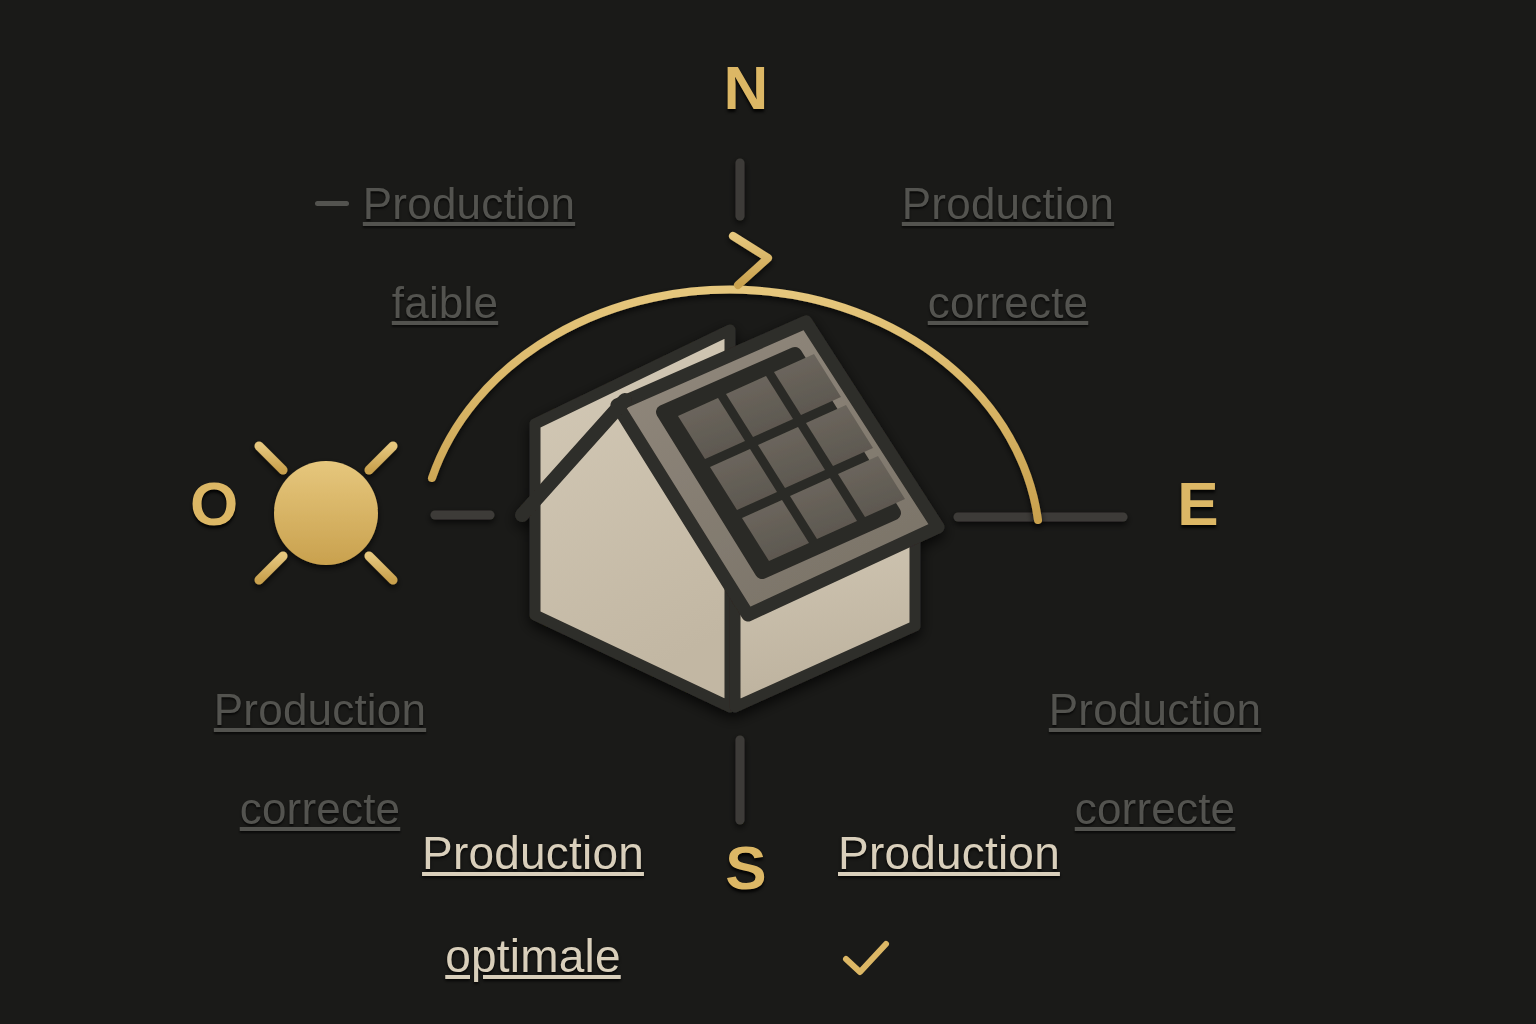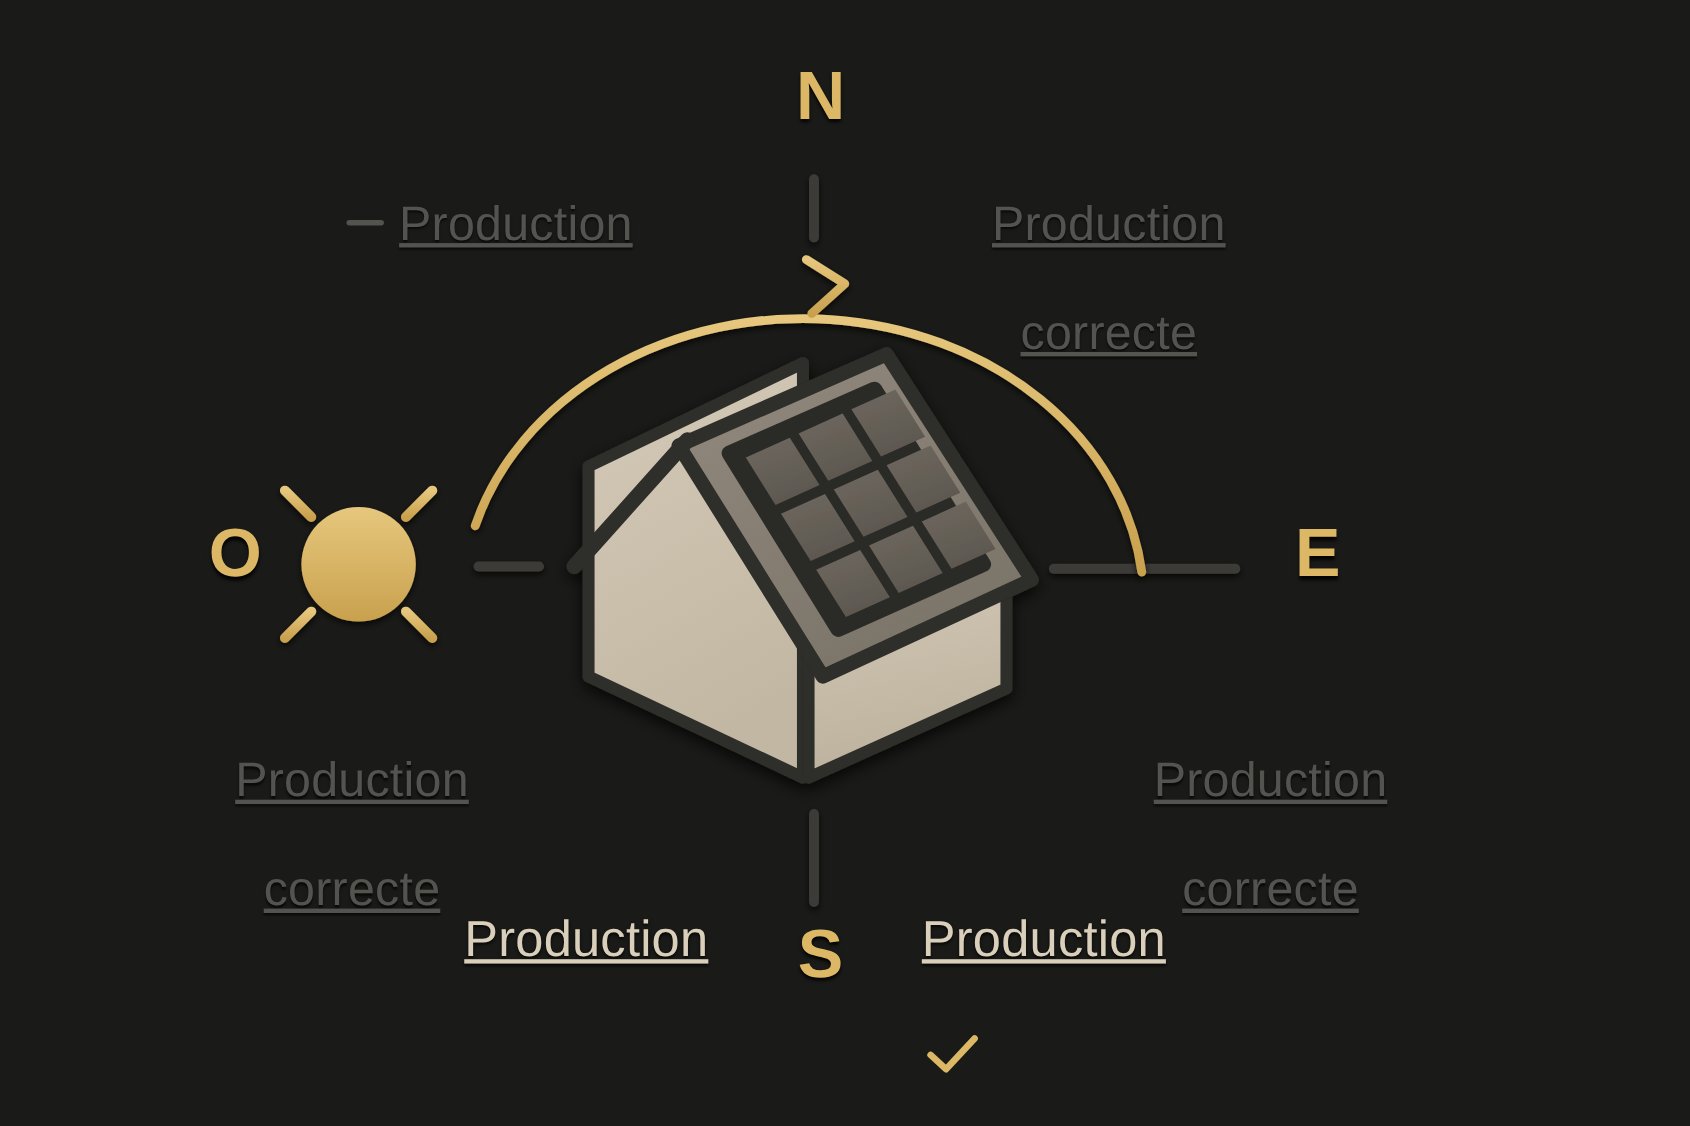--- a/index.html
+++ b/index.html
@@ -173,39 +173,41 @@
     </g>
   </svg>
 
   <div class="compass" id="compass-n">N</div>
   <div class="compass" id="compass-s">S</div>
   <div class="compass" id="compass-e">E</div>
   <div class="compass" id="compass-o">O</div>
 
   <div class="lbl lbl-dim" id="label-nw">
     <div><span class="dash"></span><span>Production</span></div>
+    <div>faible</div>
   </div>
 
   <div class="lbl lbl-dim" id="label-ne">
     <div>Production</div>
     <div>correcte</div>
   </div>
 
   <div class="lbl lbl-dim" id="label-w">
     <div>Production</div>
     <div>correcte</div>
   </div>
 
   <div class="lbl lbl-dim" id="label-e">
     <div>Production</div>
     <div>correcte</div>
   </div>
 
   <div class="lbl lbl-bright" id="label-sw">
     <div>Production</div>
+    <div>optimale</div>
   </div>
 
   <div class="lbl lbl-bright" id="label-se">
     <div>Production</div>
     <div class="line2">
       <svg class="check" viewBox="0 0 52 40">
         <path d="M 6 20 L 20 33 L 46 5" fill="none" stroke="#dcb765" stroke-width="6" stroke-linecap="round" stroke-linejoin="round"></path>
       </svg>
       
     </div>

